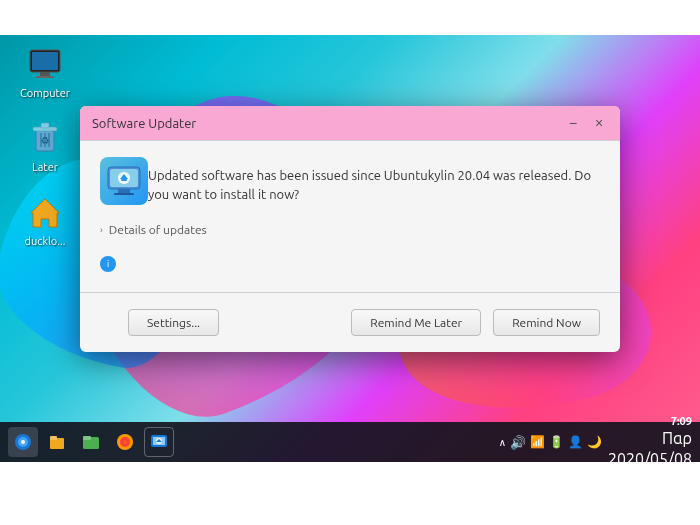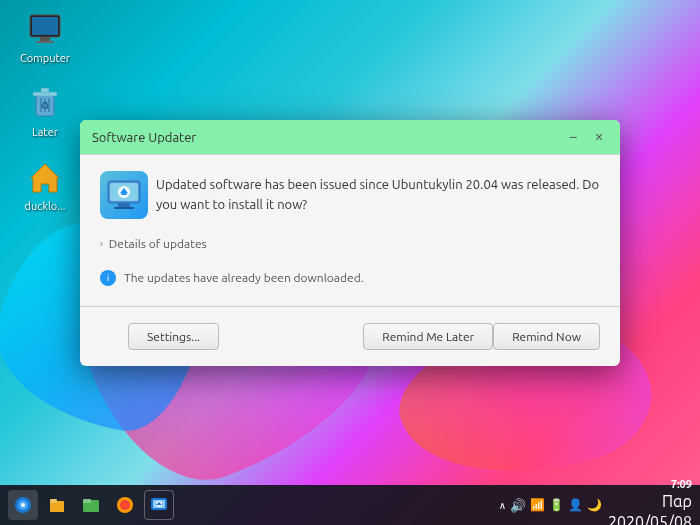--- a/index.html
+++ b/index.html
@@ -8,24 +8,25 @@
       width: 700px;
       height: 525px;
       overflow: hidden;
       font-family: 'Ubuntu', 'Segoe UI', sans-serif;
       position: relative;
     }
 
     
     .desktop {
       width: 700px;
-      height: 525px;
+      height: 427px;
       position: relative;
       background: linear-gradient(135deg, #0097a7 0%, #00bcd4 20%, #26c6da 35%, #80deea 50%, #e040fb 65%, #ff4081 80%, #ff6090 100%);
       overflow: hidden;
+      margin-top: 35px;
     }
 
     
     .swirl {
       position: absolute;
       border-radius: 50%;
       opacity: 0.7;
     }
 
     .swirl1 {
@@ -166,21 +167,21 @@
     
     .dialog {
       background: #f5f5f5;
       border-radius: 6px;
       box-shadow: 0 8px 32px rgba(0,0,0,0.5);
       width: 540px;
       overflow: hidden;
     }
 
     .dialog-titlebar {
-      background: #86efac;
+      background: #f9a8d4;
       padding: 8px 12px;
       display: flex;
       align-items: center;
       justify-content: space-between;
       border-bottom: 1px solid #d0d0d0;
     }
 
     .dialog-title {
       font-size: 13px;
       color: #333;
@@ -207,22 +208,22 @@
       font-size: 14px;
       border-radius: 3px;
     }
 
     .dialog-content {
       padding: 16px 20px;
     }
 
     .dialog-header {
       display: flex;
-      align-items: center;
-      gap: 8px;
+      align-items: flex-end;
+      gap: 0;
       margin-bottom: 14px;
     }
 
     .dialog-app-icon {
       width: 48px;
       height: 48px;
       flex-shrink: 0;
       background: linear-gradient(135deg, #5bc0de, #2196f3);
       border-radius: 8px;
       display: flex;
@@ -294,21 +295,21 @@
       padding-top: 4px;
     }
 
     .dialog-footer-left {
       flex: 1;
       padding-left: 28px;
     }
 
     .dialog-footer-right {
       display: flex;
-      gap: 0;
+      gap: 12px;
       padding-left: 42px;
     }
 
     .btn {
       padding: 6px 18px;
       font-size: 12px;
       border-radius: 4px;
       border: 1px solid #bbb;
       background: linear-gradient(to bottom, #f8f8f8, #e8e8e8);
       color: #333;
@@ -401,21 +402,20 @@
 
         <div class="dialog-details">
           <div class="details-toggle">
             <span class="chevron">›</span>
             <span>Details of updates</span>
           </div>
         </div>
 
         <div class="dialog-status">
           <div class="status-icon">i</div>
-          <span>The updates have already been downloaded.</span>
         </div>
 
         <div class="dialog-separator"></div>
 
         <div class="dialog-footer">
           <div class="dialog-footer-left">
             <button class="btn btn-settings">Settings...</button>
           </div>
           <div class="dialog-footer-right">
             <button class="btn btn-remind">Remind Me Later</button>

